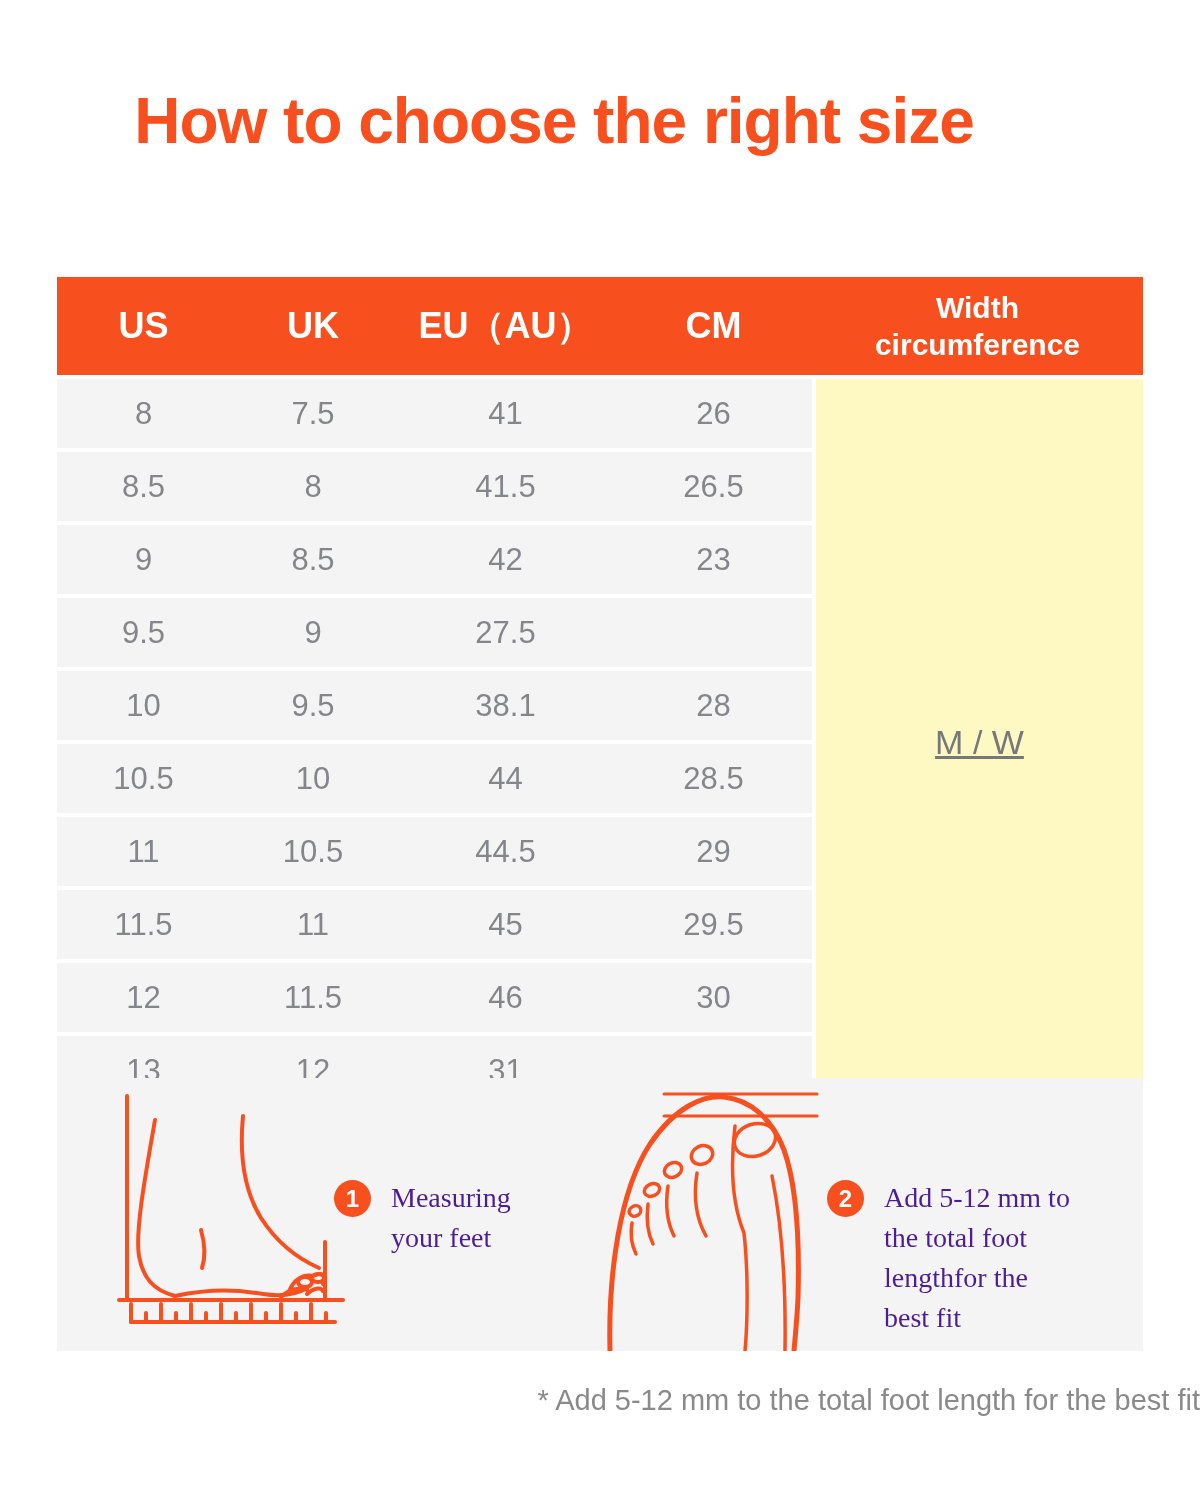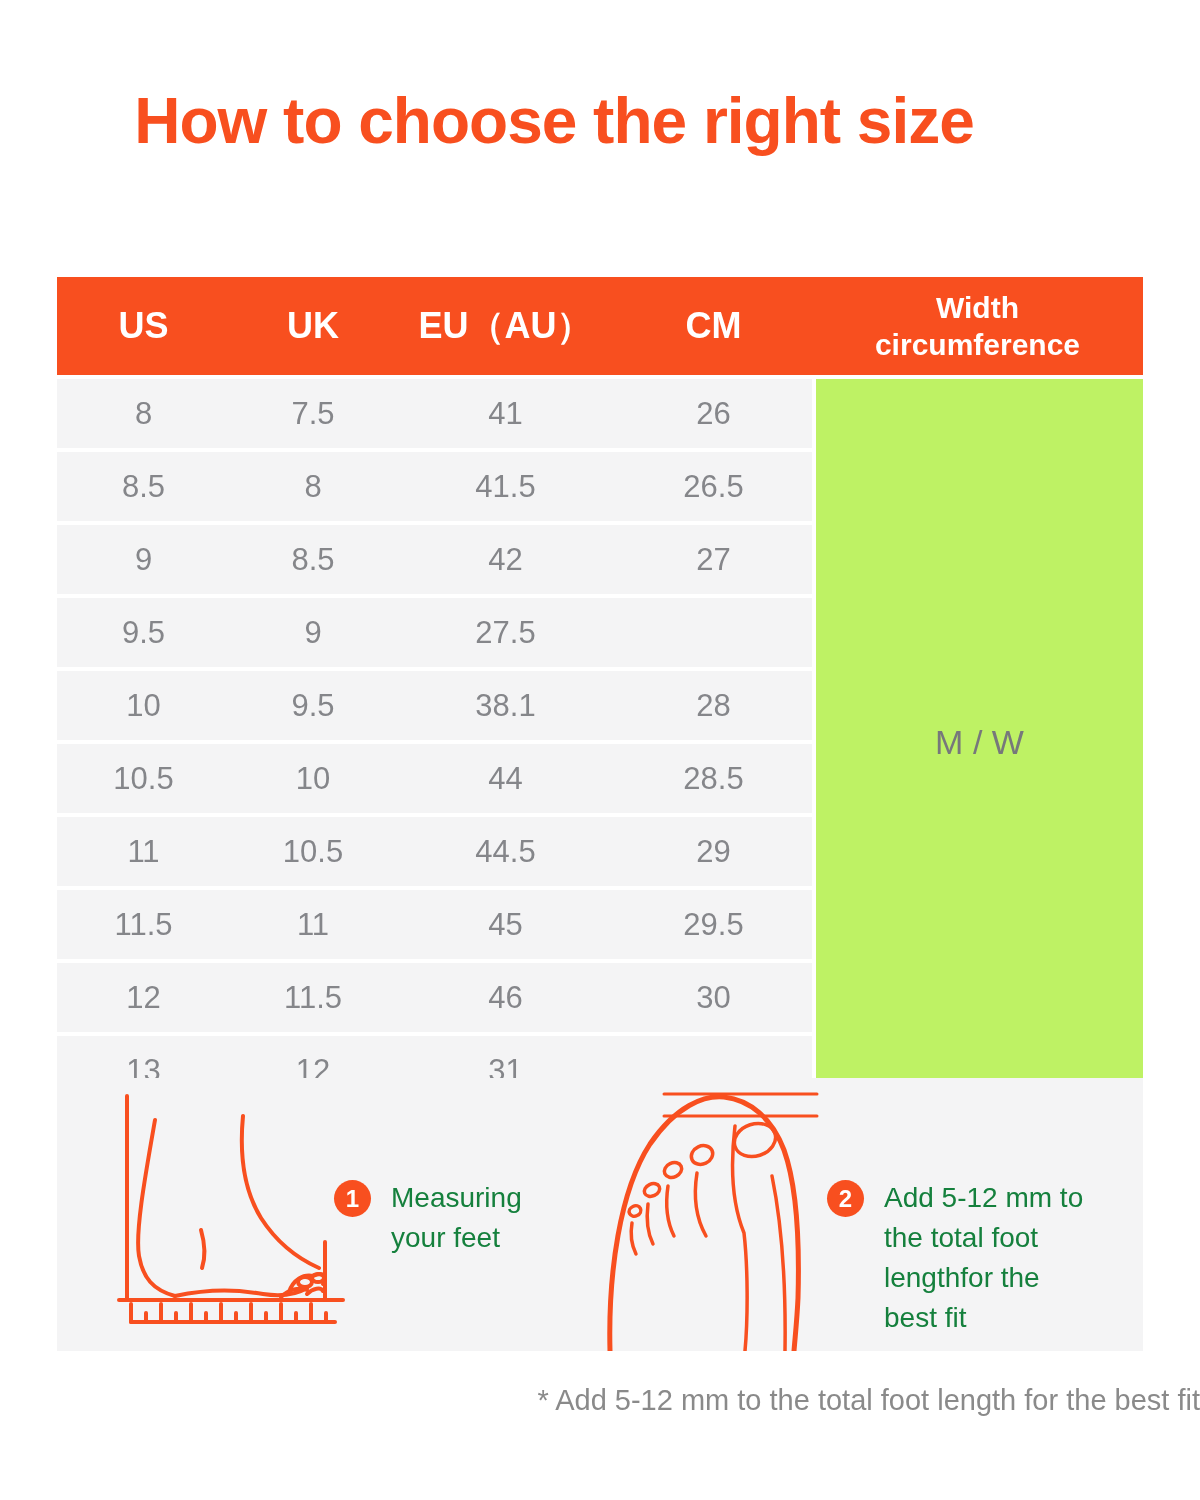--- a/index.html
+++ b/index.html
@@ -47,26 +47,27 @@
     grid-template-columns:173px 166px 219px 197px;
     align-items:center;
   }
   .cell {
     text-align:center;
     font-size:31px;
     color:#85868A;
   }
   .width-col {
     flex:1;
-    background:#bef264;
+    background:#fef9c3;
     display:flex;
     align-items:center;
     justify-content:center;
     font-size:34px;
     color:#77787B;
+    text-decoration:underline;
   }
 
   .illos {
     position:absolute;
     left:57px; top:1078px;
     width:1086px; height:273px;
     background:#F4F4F5;
     overflow:hidden;
   }
   .illos svg { position:absolute; }
@@ -90,22 +91,23 @@
     display:flex;
     align-items:center;
     justify-content:center;
     flex:0 0 auto;
     margin-top:2px;
   }
   .step-text {
     margin-left:20px;
     font-size:28px;
     line-height:40px;
-    color:#15803d;
+    color:#4c1d95;
     white-space:pre-line;
+    font-family:Liberation Serif, serif;
   }
 
   .footnote {
     position:absolute;
     left:0; top:1384px;
     width:1200px;
     text-align:right;
     font-size:29px;
     color:#8A8A8A;
   }
@@ -137,21 +139,21 @@
         <div class="row">
           <div class="cell">8.5</div>
           <div class="cell">8</div>
           <div class="cell">41.5</div>
           <div class="cell">26.5</div>
         </div>
         <div class="row">
           <div class="cell">9</div>
           <div class="cell">8.5</div>
           <div class="cell">42</div>
-          <div class="cell">27</div>
+          <div class="cell">23</div>
         </div>
         <div class="row">
           <div class="cell">9.5</div>
           <div class="cell">9</div>
           <div class="cell">27.5</div>
         </div>
         <div class="row">
           <div class="cell">10</div>
           <div class="cell">9.5</div>
           <div class="cell">38.1</div>

